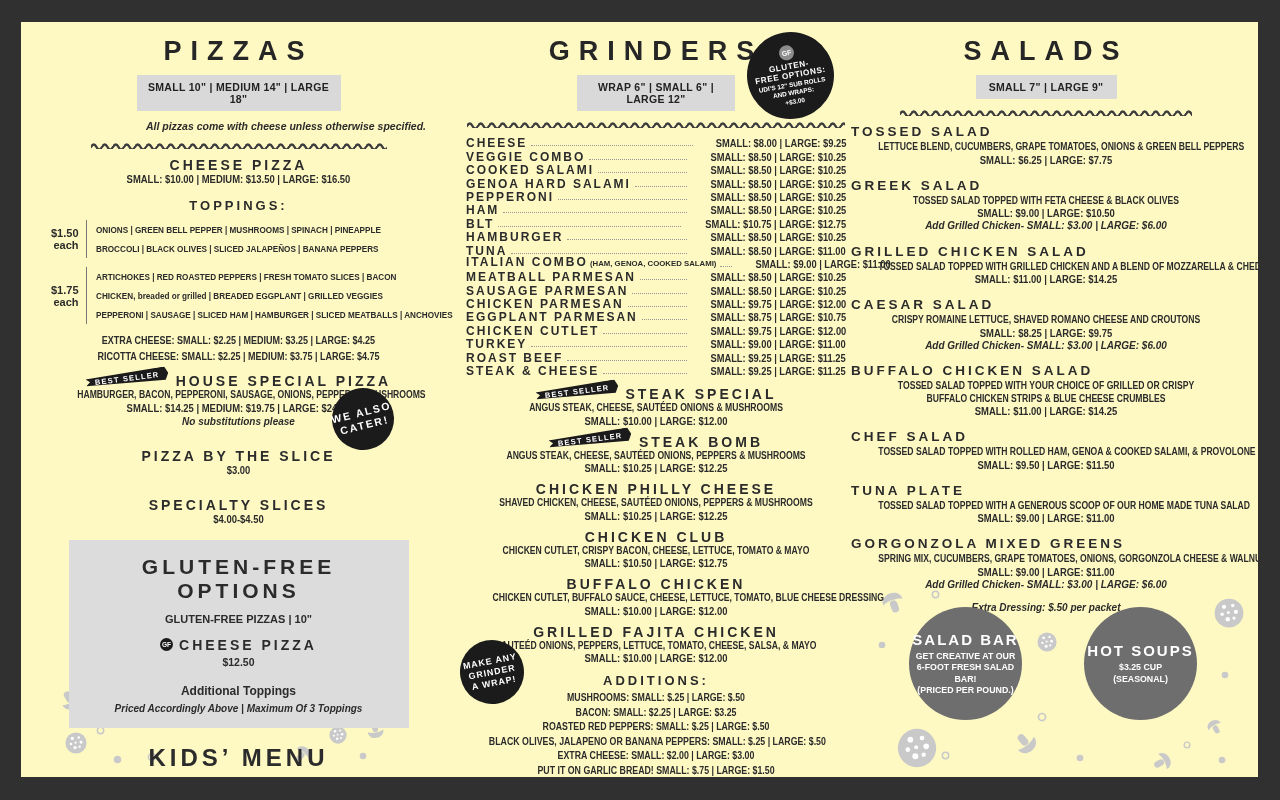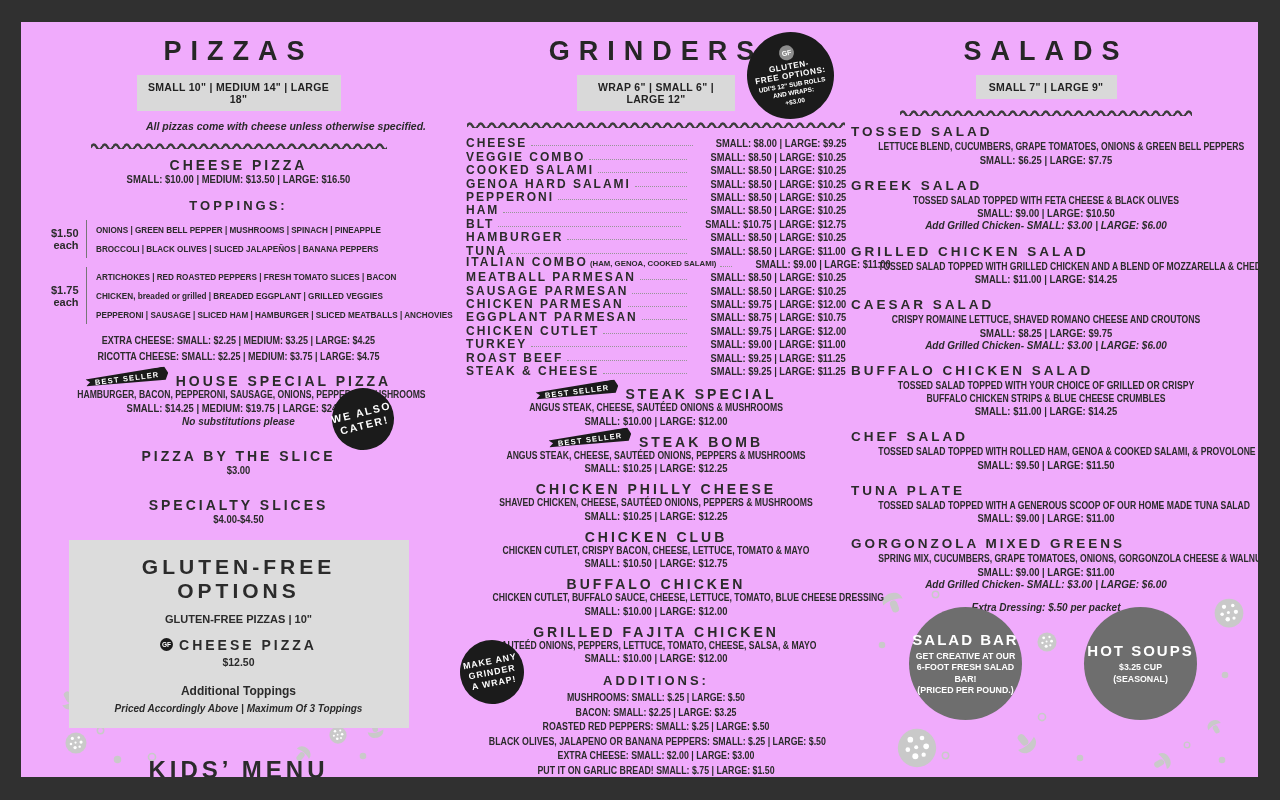--- a/index.html
+++ b/index.html
@@ -1,18 +1,18 @@
 <!DOCTYPE html>
 <html><head>
 <meta charset="utf-8">
 <style>
   html,body{margin:0;padding:0;}
   body{width:1280px;height:800px;background:#303030;position:relative;overflow:hidden;
        font-family:"Liberation Sans", sans-serif;color:#2b2b2b;}
-  .page{position:absolute;left:21px;top:22px;width:1237px;height:755px;background:#f0abfc;overflow:hidden;}
+  .page{position:absolute;left:21px;top:22px;width:1237px;height:755px;background:#fef9c3;overflow:hidden;}
   .deco-layer{position:absolute;inset:0;z-index:0;}
   .deco{position:absolute;}
   .col{position:absolute;top:14px;z-index:1;}
   #col-pizzas{left:30px;width:375px;}
   #col-grinders{left:445px;width:380px;}
   #col-salads{left:830px;width:390px;}
   .col-title{text-align:center;font-size:27px;font-weight:800;letter-spacing:9px;color:#262626;}
   .size-box{background:#d9d9d9;text-align:center;font-weight:bold;font-size:10.5px;letter-spacing:.3px;
             padding:6px 4px;margin:8px auto 0;color:#222;}
   #col-pizzas .size-box{width:196px;}
@@ -66,21 +66,21 @@
   .gf-title{text-align:center;font-size:21px;font-weight:800;letter-spacing:4px;}
   .gf-sub{text-align:center;font-size:11px;font-weight:bold;margin-top:10px;}
   .gf-item{display:flex;justify-content:center;align-items:center;gap:6px;margin-top:12px;
            font-size:14px;font-weight:800;letter-spacing:3px;}
   .gf-chip{width:13px;height:13px;border-radius:50%;background:#1b1b1b;color:#fff;font-size:6.5px;
            font-weight:bold;display:flex;align-items:center;justify-content:center;letter-spacing:0;}
   .gf-price{text-align:center;font-size:10.5px;font-weight:bold;margin-top:3px;}
   .gf-note1{text-align:center;font-size:12px;font-weight:bold;margin-top:16px;}
   .gf-note2{text-align:center;font-size:10px;font-weight:bold;font-style:italic;margin-top:5px;}
   
-  .kids-title{text-align:center;font-size:24px;font-weight:800;letter-spacing:4px;margin-top:28px;}
+  .kids-title{text-align:center;font-size:24px;font-weight:800;letter-spacing:4px;margin-top:16px;}
   .kid-item{margin-top:24px;}
   .kid-name{text-align:center;font-size:13.5px;font-weight:800;letter-spacing:2px;}
   .kid-price{text-align:center;font-size:10.5px;font-weight:bold;margin-top:2px;}
   
   .salad{margin-bottom:11px;}
   .salad-name{font-size:13.5px;font-weight:700;letter-spacing:3px;text-align:left;line-height:15px;margin-bottom:2px;}
   .add-line{font-size:10px;font-style:italic;font-weight:bold;text-align:center;line-height:12.5px;}
   .extra-dressing{text-align:center;font-size:10px;font-weight:bold;font-style:italic;margin-top:6px;}
   .info-circle{position:absolute;width:113px;height:113px;border-radius:50%;background:#6e6e6e;color:#fff;
                display:flex;flex-direction:column;align-items:center;justify-content:center;text-align:center;z-index:2;}

